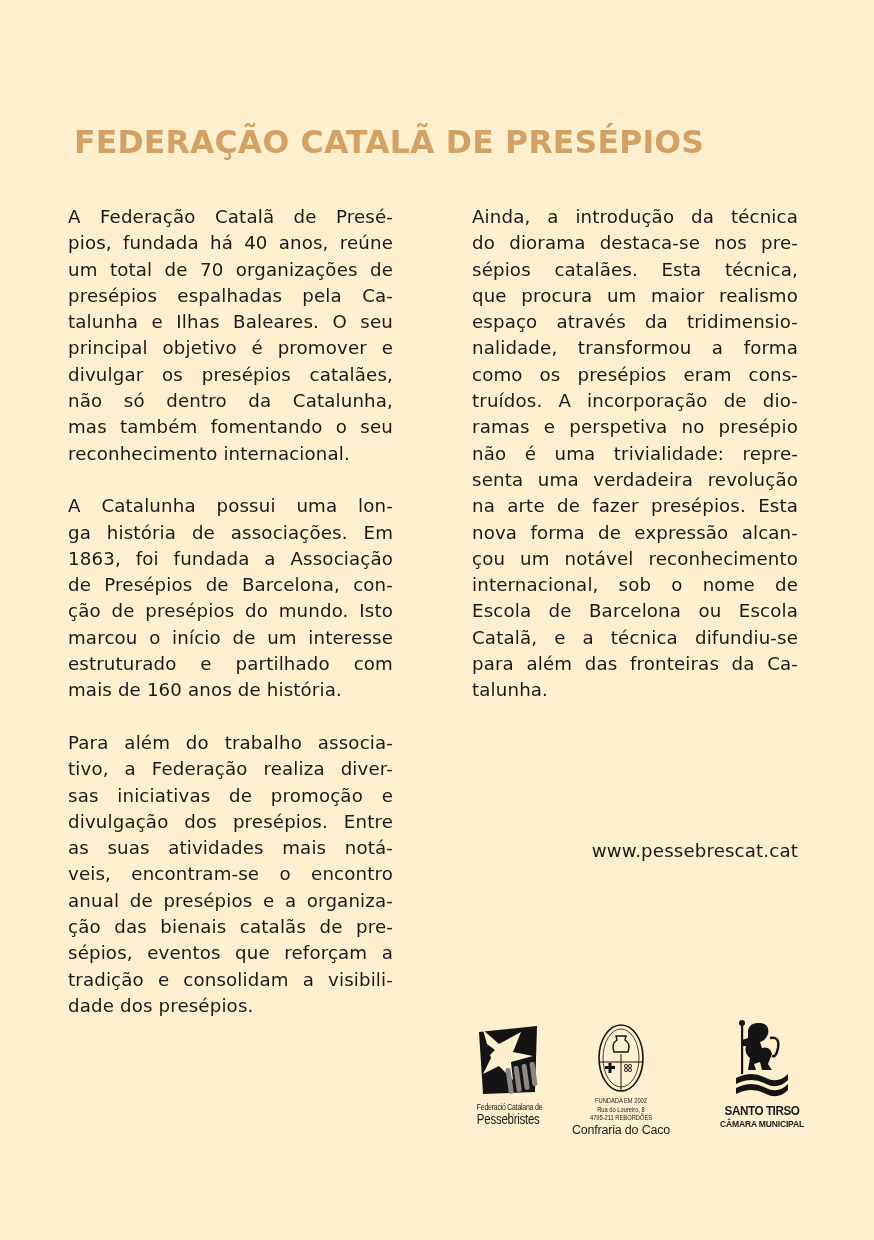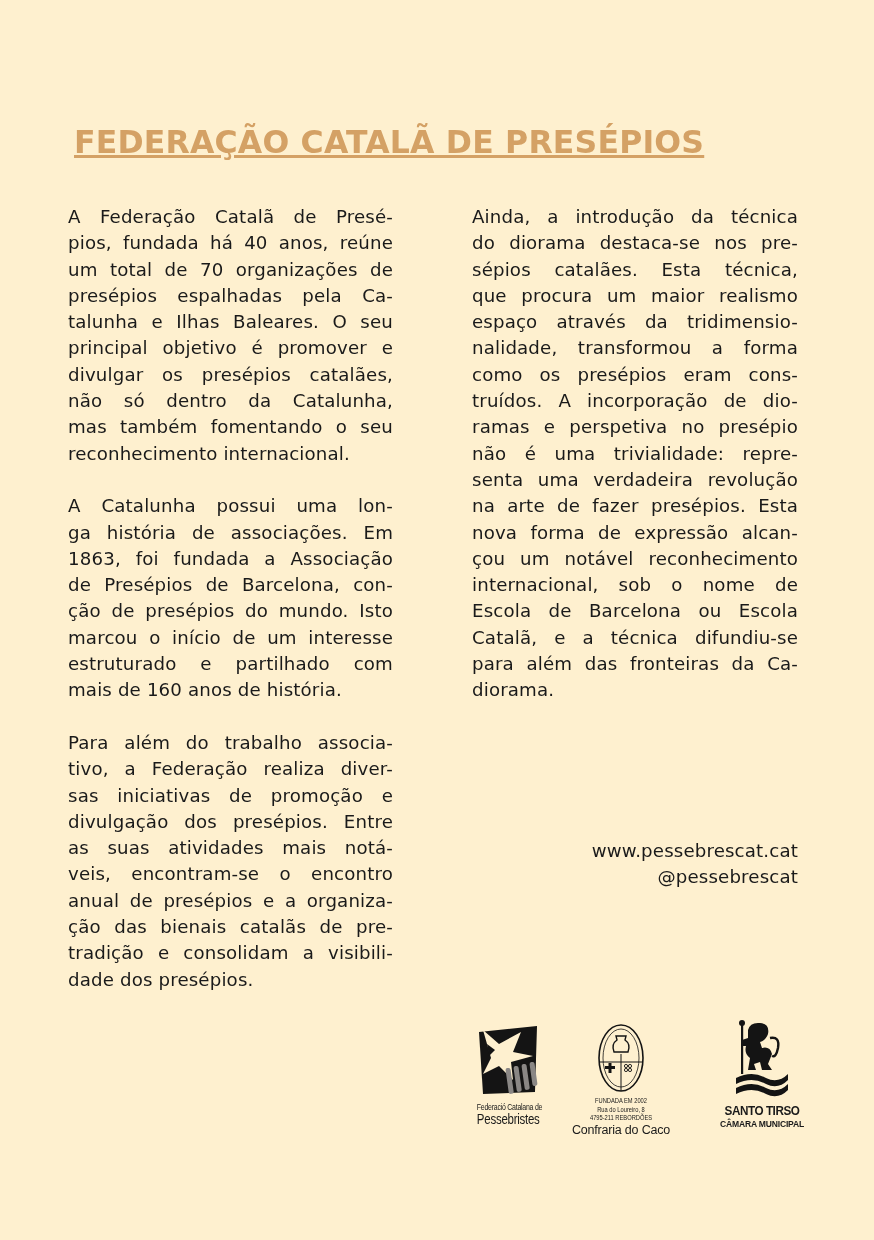--- a/index.html
+++ b/index.html
@@ -136,21 +136,21 @@
       line-height: 11px;
       letter-spacing: -0.2px;
       white-space: nowrap;
       transform: scaleX(0.9);
       transform-origin: center;
     }
   </style>
 </head>
 <body>
 
-<h1 class="title" style="margin:0;text-decoration:underline;">FEDERAÇÃO CATALÃ DE PRESÉPIOS</h1>
+<h1 class="title" style="margin:0;">FEDERAÇÃO CATALÃ DE PRESÉPIOS</h1>
 
 <div class="col col-left">
   <p>
     <span class="line">A Federação Catalã de Presé-</span>
     <span class="line">pios, fundada há 40 anos, reúne</span>
     <span class="line">um total de 70 organizações de</span>
     <span class="line">presépios espalhadas pela Ca-</span>
     <span class="line">talunha e Ilhas Baleares. O seu</span>
     <span class="line">principal objetivo é promover e</span>
     <span class="line">divulgar os presépios catalães,</span>
@@ -170,20 +170,21 @@
   </p>
   <p>
     <span class="line">Para além do trabalho associa-</span>
     <span class="line">tivo, a Federação realiza diver-</span>
     <span class="line">sas iniciativas de promoção e</span>
     <span class="line">divulgação dos presépios. Entre</span>
     <span class="line">as suas atividades mais notá-</span>
     <span class="line">veis, encontram-se o encontro</span>
     <span class="line">anual de presépios e a organiza-</span>
     <span class="line">ção das bienais catalãs de pre-</span>
+    <span class="line">sépios, eventos que reforçam a</span>
     <span class="line">tradição e consolidam a visibili-</span>
     <span class="line last">dade dos presépios.</span>
   </p>
 </div>
 
 <div class="col col-right">
   <p>
     <span class="line">Ainda, a introdução da técnica</span>
     <span class="line">do diorama destaca-se nos pre-</span>
     <span class="line">sépios catalães. Esta técnica,</span>
@@ -195,27 +196,26 @@
     <span class="line">ramas e perspetiva no presépio</span>
     <span class="line">não é uma trivialidade: repre-</span>
     <span class="line">senta uma verdadeira revolução</span>
     <span class="line">na arte de fazer presépios. Esta</span>
     <span class="line">nova forma de expressão alcan-</span>
     <span class="line">çou um notável reconhecimento</span>
     <span class="line">internacional, sob o nome de</span>
     <span class="line">Escola de Barcelona ou Escola</span>
     <span class="line">Catalã, e a técnica difundiu-se</span>
     <span class="line">para além das fronteiras da Ca-</span>
-    <span class="line last">diorama.</span>
+    <span class="line last">talunha.</span>
   </p>
 </div>
 
 <div class="contacts">
   <div>www.pessebrescat.cat</div>
-  <div>@pessebrescat</div>
 </div>
 
 <div class="logos">
 
   <div class="logo logo-fcp">
     <svg width="70" height="76" viewBox="0 0 70 76" style="display:block;margin:0 auto;">
       <path d="M6 10 L64 4 L62 70 L10 72 Z" fill="#141414"></path>
       <path d="M10 8 L26 22 L48 10 L40 30 L60 34 L38 40 L40 58 L26 44 L10 52 L18 36 Z" fill="#FEF0CF"></path>
       <path d="M14 22 L22 28 L16 34 Z" fill="#141414"></path>
       <g fill="#8a8785">

